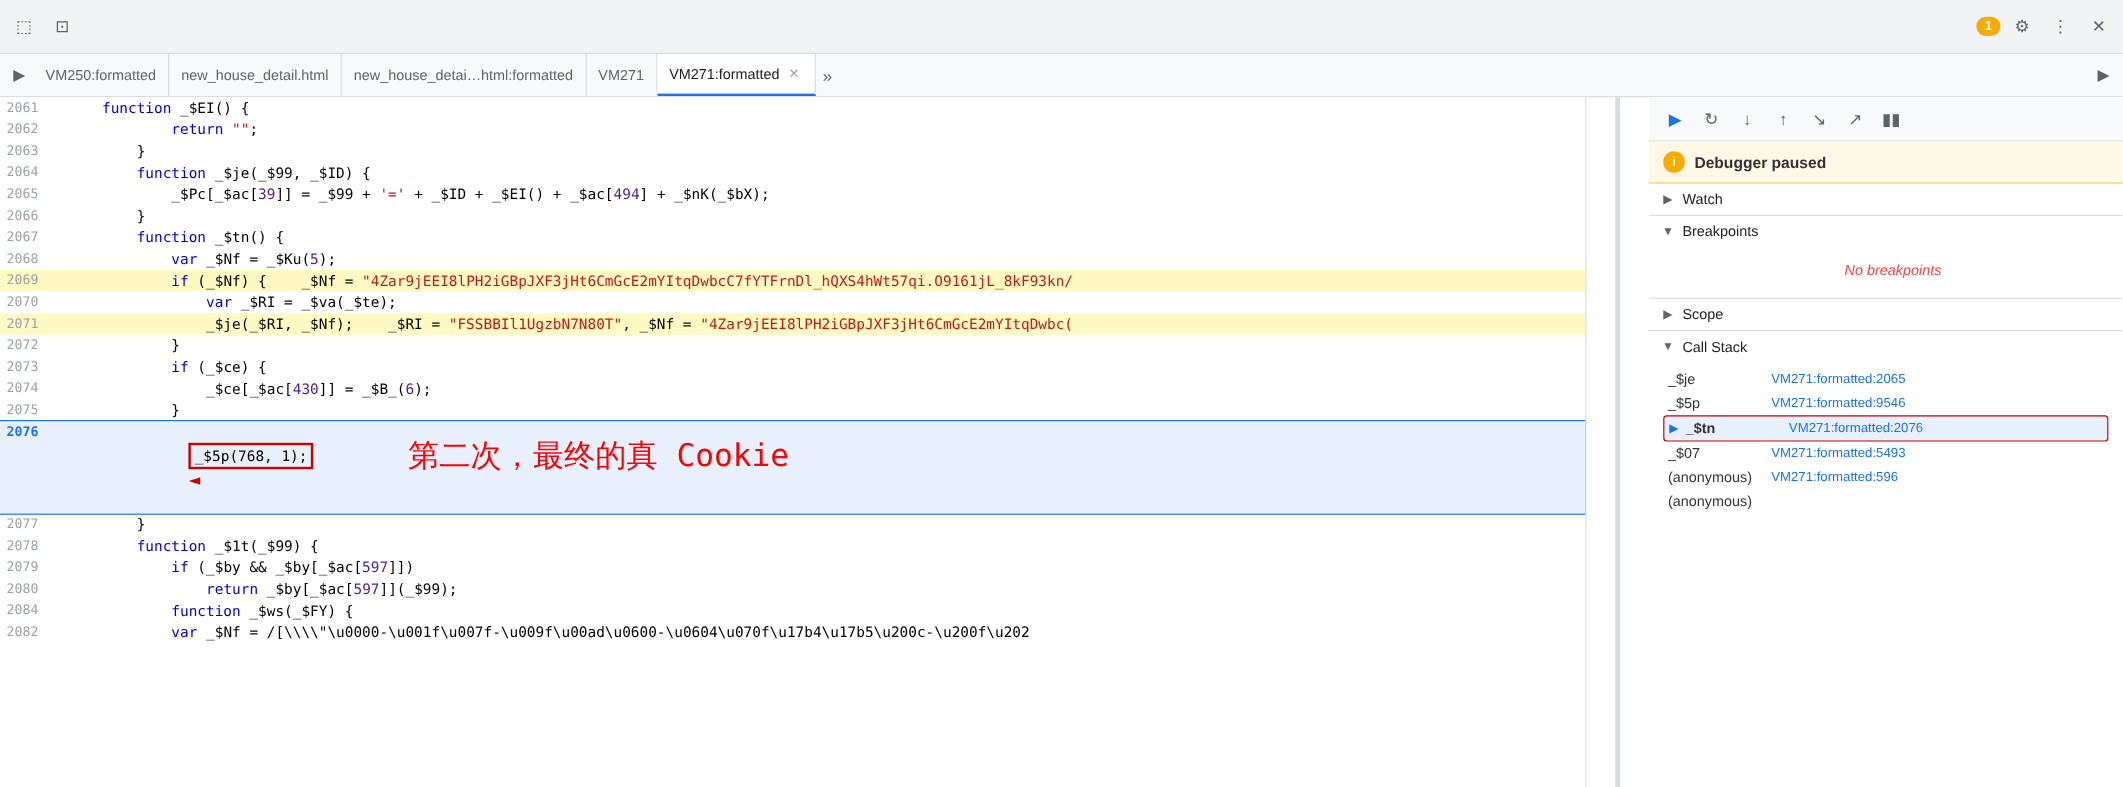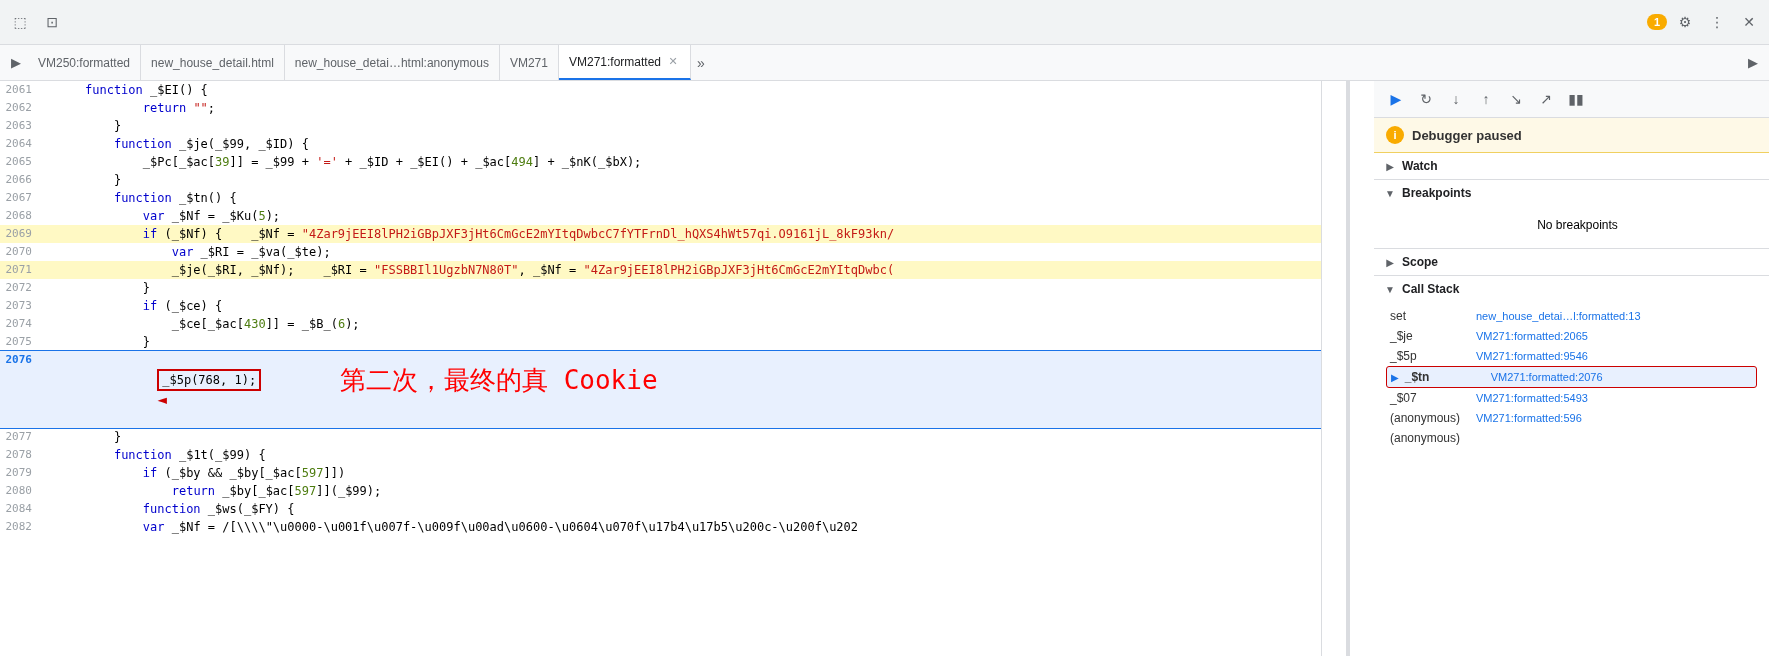--- a/index.html
+++ b/index.html
@@ -161,21 +161,21 @@
       padding-top: 0;
     }
     .line-code {
       flex: 1;
       white-space: pre;
       padding-left: 4px;
       margin-left: 37px;
     }
     .kw { color: #0000cc; }
     .str { color: #c41a16; }
-    .num { color: #4d7c0f; }
+    .num { color: #4c1d95; }
 
     
     .right-panel {
       width: 395px;
       min-width: 395px;
       background: #fff;
       display: flex;
       flex-direction: column;
       overflow: hidden;
     }
@@ -238,31 +238,32 @@
       font-size: 12px;
       color: #202124;
     }
     .section-header .chevron {
       font-size: 10px;
       color: #5f6368;
       width: 12px;
       text-align: center;
     }
     .section-header .label {
-      font-weight: 700;
+      font-weight: 400;
       text-align: right;
     }
     .section-body {
       padding: 4px 12px 8px 24px;
       font-size: 12px;
       color: #5f6368;
     }
     .no-data {
       text-align: center;
-      color: #000000;
+      color: #ef4444;
+      font-style: italic;
       padding: 8px 0;
     }
 
     
     .call-stack-item {
       display: flex;
       align-items: center;
       padding: 3px 4px;
       gap: 6px;
       cursor: pointer;
@@ -317,21 +318,21 @@
 <div class="file-tabs-row">
   <button class="nav-btn">▶</button>
 
   <div class="file-tab">
     <span>VM250:formatted</span>
   </div>
   <div class="file-tab">
     <span>new_house_detail.html</span>
   </div>
   <div class="file-tab">
-    <span>new_house_detai…html:anonymous</span>
+    <span>new_house_detai…html:formatted</span>
   </div>
   <div class="file-tab">
     <span>VM271</span>
   </div>
   <div class="file-tab active">
     <span>VM271:formatted</span>
     <span class="close-btn">✕</span>
   </div>
 
   <button class="more-tabs-btn">»</button>
@@ -506,24 +507,20 @@
       </div>
     </div>
 
     <div class="section" style="flex:1; overflow:auto; border-bottom:none;">
       <div class="section-header">
         <span class="chevron">▼</span>
         <span class="label">Call Stack</span>
       </div>
       <div class="section-body" style="padding-left: 12px;">
 
-        <div class="call-stack-item">
-          <span class="call-stack-fn">set</span>
-          <span class="call-stack-loc">new_house_detai…l:formatted:13</span>
-        </div>
 
         <div class="call-stack-item">
           <span class="call-stack-fn">_$je</span>
           <span class="call-stack-loc">VM271:formatted:2065</span>
         </div>
 
         <div class="call-stack-item">
           <span class="call-stack-fn">_$5p</span>
           <span class="call-stack-loc">VM271:formatted:9546</span>
         </div>

